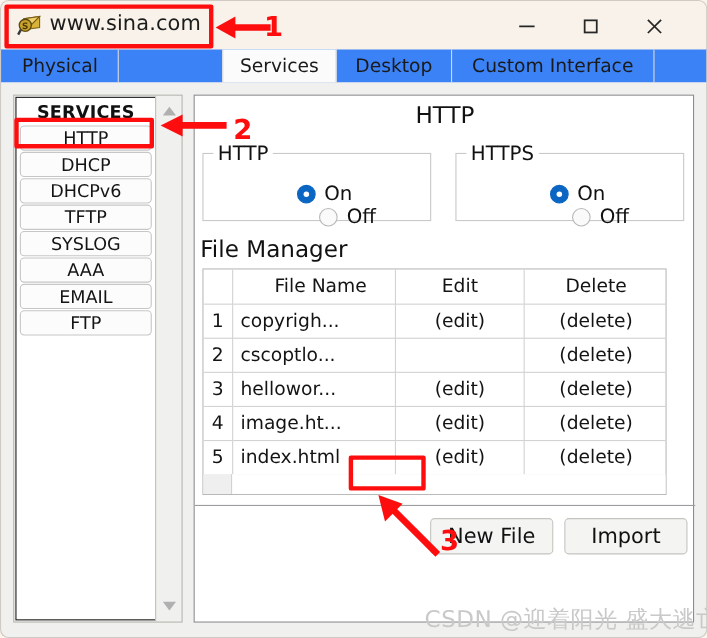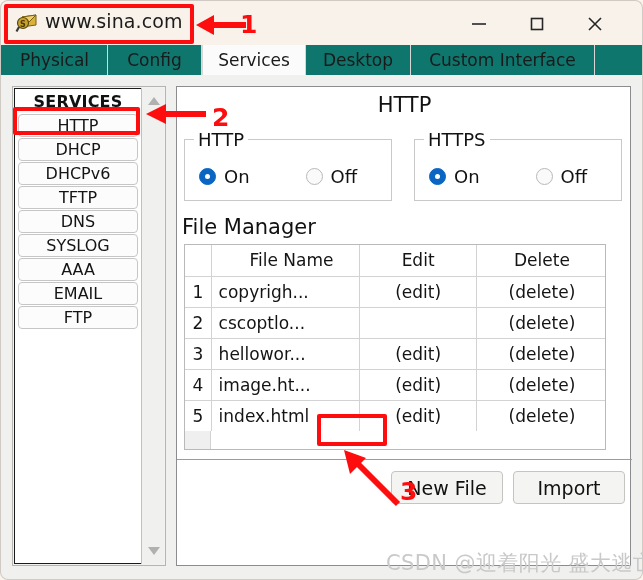--- a/index.html
+++ b/index.html
@@ -52,21 +52,21 @@
   .wbtn svg { display: block; margin: 0 auto; }
   #btn-min  { left: 455px; }
   #btn-max  { left: 513px; }
   #btn-close{ left: 571px; }
 
   
   #tabstrip {
     position: absolute;
     left: 0; top: 45px;
     width: 643px; height: 30px;
-    background: #0f766e;
+    background: #3b82f6;
     border-left: 1px solid #cfcac3;
     border-right: 1px solid #cfcac3;
   }
   .tab {
     position: absolute;
     top: 0; height: 30px;
     font-size: 17px;
     color: #1a1a1a;
     display: flex;
     align-items: center;
@@ -176,20 +176,21 @@
     padding: 0 4px;
     font-size: 18px;
     color: #111;
   }
   .radio-row {
     position: absolute;
     left: 0; top: 26px;
     width: 100%;
     display: flex;
     align-items: center;
+    flex-direction: column;
   }
   .radio-opt {
     display: flex; align-items: center;
     font-size: 18px; color: #111;
   }
   .radio-opt.on-opt  { margin-left: 14px; }
   .radio-opt.off-opt { margin-left: 56px; }
   .rdot {
     width: 17px; height: 17px;
     border-radius: 50%;
@@ -360,36 +361,34 @@
     <div class="wbtn" id="btn-close">
       <svg width="18" height="28" viewBox="0 0 18 28">
         <line x1="3" y1="8" x2="15" y2="20" stroke="#262626" stroke-width="1.6"></line>
         <line x1="15" y1="8" x2="3" y2="20" stroke="#262626" stroke-width="1.6"></line>
       </svg>
     </div>
   </div>
 
   <div id="tabstrip">
     <div class="tab" style="left:1px;width:106px;">Physical</div>
-    <div class="tab" style="left:107px;width:94px;">Config</div>
     <div class="tab active" style="left:201px;width:104px;">Services</div>
     <div class="tab" style="left:305px;width:105px;">Desktop</div>
     <div class="tab" style="left:410px;width:184px;">Custom Interface</div>
   </div>
 
   <div id="body">
 
     <div id="sidebar">
       <div id="side-list">
         <div id="side-head">SERVICES</div>
         <div class="svc-item first">HTTP</div>
         <div class="svc-item">DHCP</div>
         <div class="svc-item">DHCPv6</div>
         <div class="svc-item">TFTP</div>
-        <div class="svc-item">DNS</div>
         <div class="svc-item">SYSLOG</div>
         <div class="svc-item">AAA</div>
         <div class="svc-item">EMAIL</div>
         <div class="svc-item">FTP</div>
       </div>
       <div id="side-scroll">
         <div class="sarrow" id="sarrow-up">
           <svg width="14" height="10" viewBox="0 0 14 10">
               <polygon points="7,1 13,9 1,9" fill="#b0b0b0"></polygon>
             </svg>

